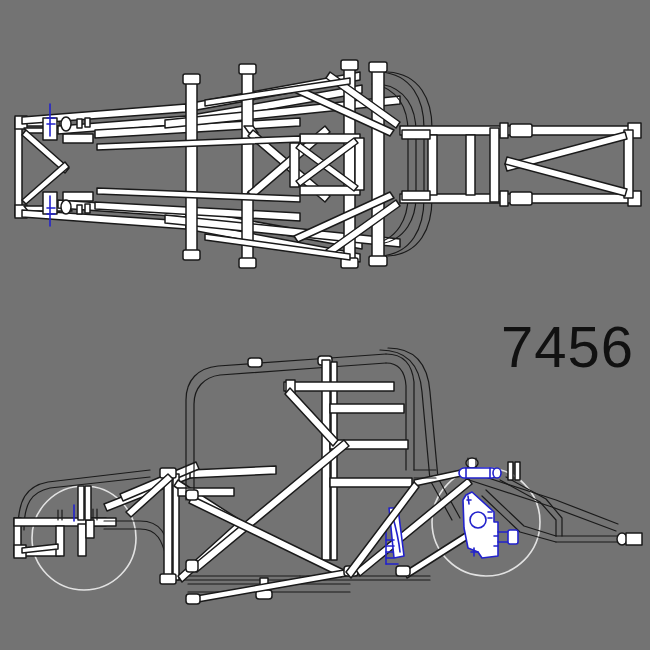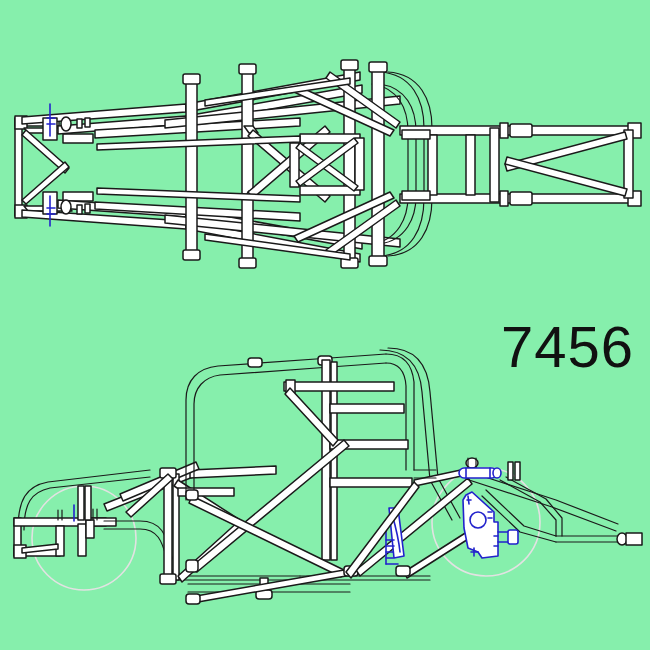--- a/index.html
+++ b/index.html
@@ -1,19 +1,19 @@
 <!DOCTYPE html>
 <html><head>
 <meta charset="utf-8">
 <title>Chassis Technical Drawing</title>
 <style>
   html,body{margin:0;padding:0;background:#ffffff;}
   body{width:650px;height:650px;overflow:hidden;
        font-family:"Liberation Sans","DejaVu Sans",sans-serif;}
-  #stage{position:relative;width:650px;height:650px;background:#86efac;}
+  #stage{position:relative;width:650px;height:650px;background:#737373;}
   #stage svg{position:absolute;left:0;top:0;width:650px;height:650px;display:block;}
   .partno{
     position:absolute;
     right:16px;
     top:318px;
     font-family:"Liberation Sans","DejaVu Sans",sans-serif;
     font-size:58px;
     font-weight:400;
     letter-spacing:1px;
     color:#111111;

